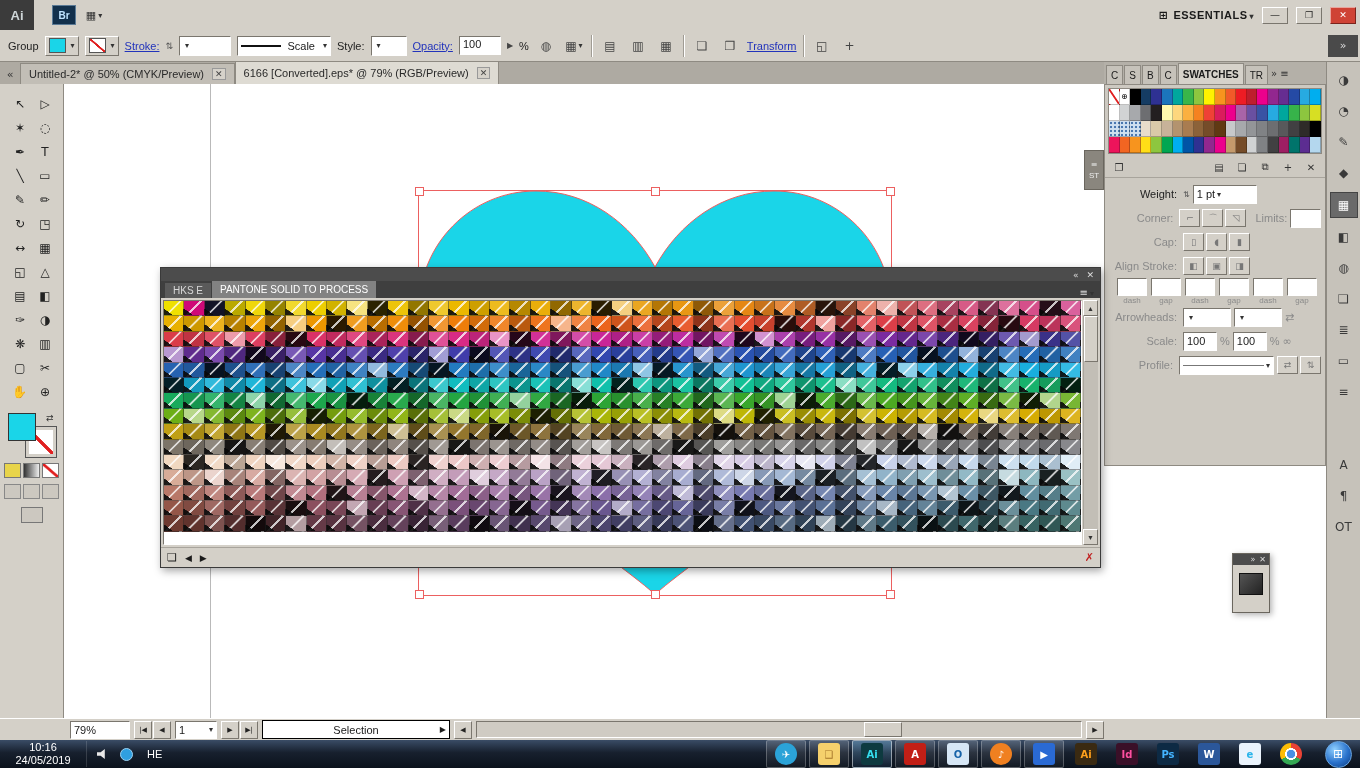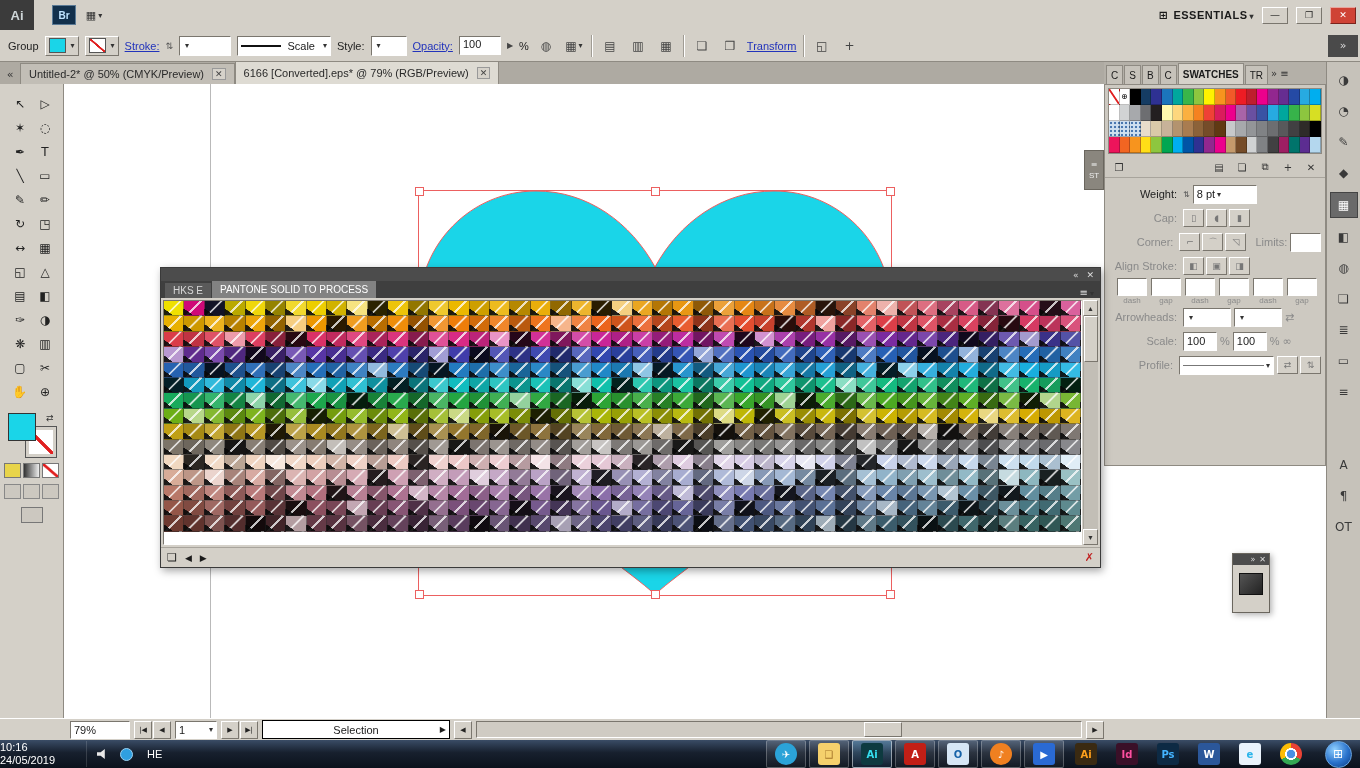--- a/index.html
+++ b/index.html
@@ -177,21 +177,21 @@
   #status-box .pop{position:absolute;right:3px;font-size:8px}
   #h-track{flex:1;max-width:648px;height:15px;background:#cfcbc3;border:1px solid;
            border-color:#7a766e #fff #fff #7a766e;position:relative}
   #h-thumb{position:absolute;top:0;bottom:0;left:64%;width:36px;background:#d4d0c8;
            border:1px solid;border-color:#fff #7a766e #7a766e #fff}
   #sb-right{width:252px;height:100%}
 
   
   #taskbar{position:absolute;left:0;top:740px;width:1360px;height:28px;color:#fff;
            background:linear-gradient(#3a4c66,#17202e 45%,#0b121c);display:flex;align-items:center;box-sizing:border-box}
-  #clock{width:86px;font-size:11px;line-height:1.15;border-right:1px solid rgba(255,255,255,.15)}
+  #clock{width:86px;text-align:center;font-size:11px;line-height:1.15;border-right:1px solid rgba(255,255,255,.15)}
   .tray-ic{margin-left:10px;display:flex;align-items:center}
   #spk{width:13px;height:11px;background:#e8e8e8;clip-path:polygon(0 35%,28% 35%,60% 5%,60% 95%,28% 65%,0 65%)}
   #tray-dot{width:11px;height:11px;border-radius:50%;background:#2f9fe0;border:1px solid #9cd2f2}
   #lang{margin-left:14px;font-size:11px}
   #tb-apps{margin-left:auto;display:flex;align-items:center;gap:3px}
   .tb-app{width:38px;height:26px;display:flex;align-items:center;justify-content:center;border-radius:2px}
   .tb-app.open{border:1px solid rgba(255,255,255,.25);background:linear-gradient(rgba(255,255,255,.14),rgba(255,255,255,.03))}
   .tb-app.active{border:1px solid rgba(255,255,255,.5);background:linear-gradient(rgba(140,210,255,.35),rgba(60,120,180,.12))}
   .app-ic{width:22px;height:22px;border-radius:3px;display:flex;align-items:center;justify-content:center;
           font-size:10px;font-weight:bold;font-family:"DejaVu Sans",sans-serif}
@@ -442,40 +442,40 @@
         <div class="dkbtn glyph">❏</div>
         <div class="dkbtn glyph">⧉</div>
         <div class="dkbtn glyph">+</div>
         <div class="dkbtn glyph">✕</div>
       </div>
     <div id="stroke-panel">
       <div class="st-row">
         <span class="st-label">Weight:</span>
         <span class="glyph" style="font-size:8px;color:#555">⇅</span>
         <span class="st-combo caret" style="width:56px">
-            <span>8 pt</span>
-          </span>
-      </div>
-      <div class="st-row">
-        <span class="st-label dis">Cap:</span>
-        <span id="cap-btns" style="display:flex;gap:2px">
-            <div class="st-btn bev glyph">▯</div>
-            <div class="st-btn bev glyph">◖</div>
-            <div class="st-btn bev glyph">▮</div>
+            <span>1 pt</span>
           </span>
       </div>
       <div class="st-row">
         <span class="st-label dis">Corner:</span>
         <span id="corner-btns" style="display:flex;gap:2px">
             <div class="st-btn bev glyph">⌐</div>
             <div class="st-btn bev glyph">⌒</div>
             <div class="st-btn bev glyph">◹</div>
           </span>
         <span class="dis" style="color:#8a8a8a;margin-left:6px">Limits:</span>
         <span class="st-combo" style="width:24px"></span>
+      </div>
+      <div class="st-row">
+        <span class="st-label dis">Cap:</span>
+        <span id="cap-btns" style="display:flex;gap:2px">
+            <div class="st-btn bev glyph">▯</div>
+            <div class="st-btn bev glyph">◖</div>
+            <div class="st-btn bev glyph">▮</div>
+          </span>
       </div>
       <div class="st-row">
         <span class="st-label dis">Align Stroke:</span>
         <span id="alignstroke-btns" style="display:flex;gap:2px">
             <div class="st-btn bev glyph">◧</div>
             <div class="st-btn bev glyph">▣</div>
             <div class="st-btn bev glyph">◨</div>
           </span>
       </div>
       <div id="dash-fields">

